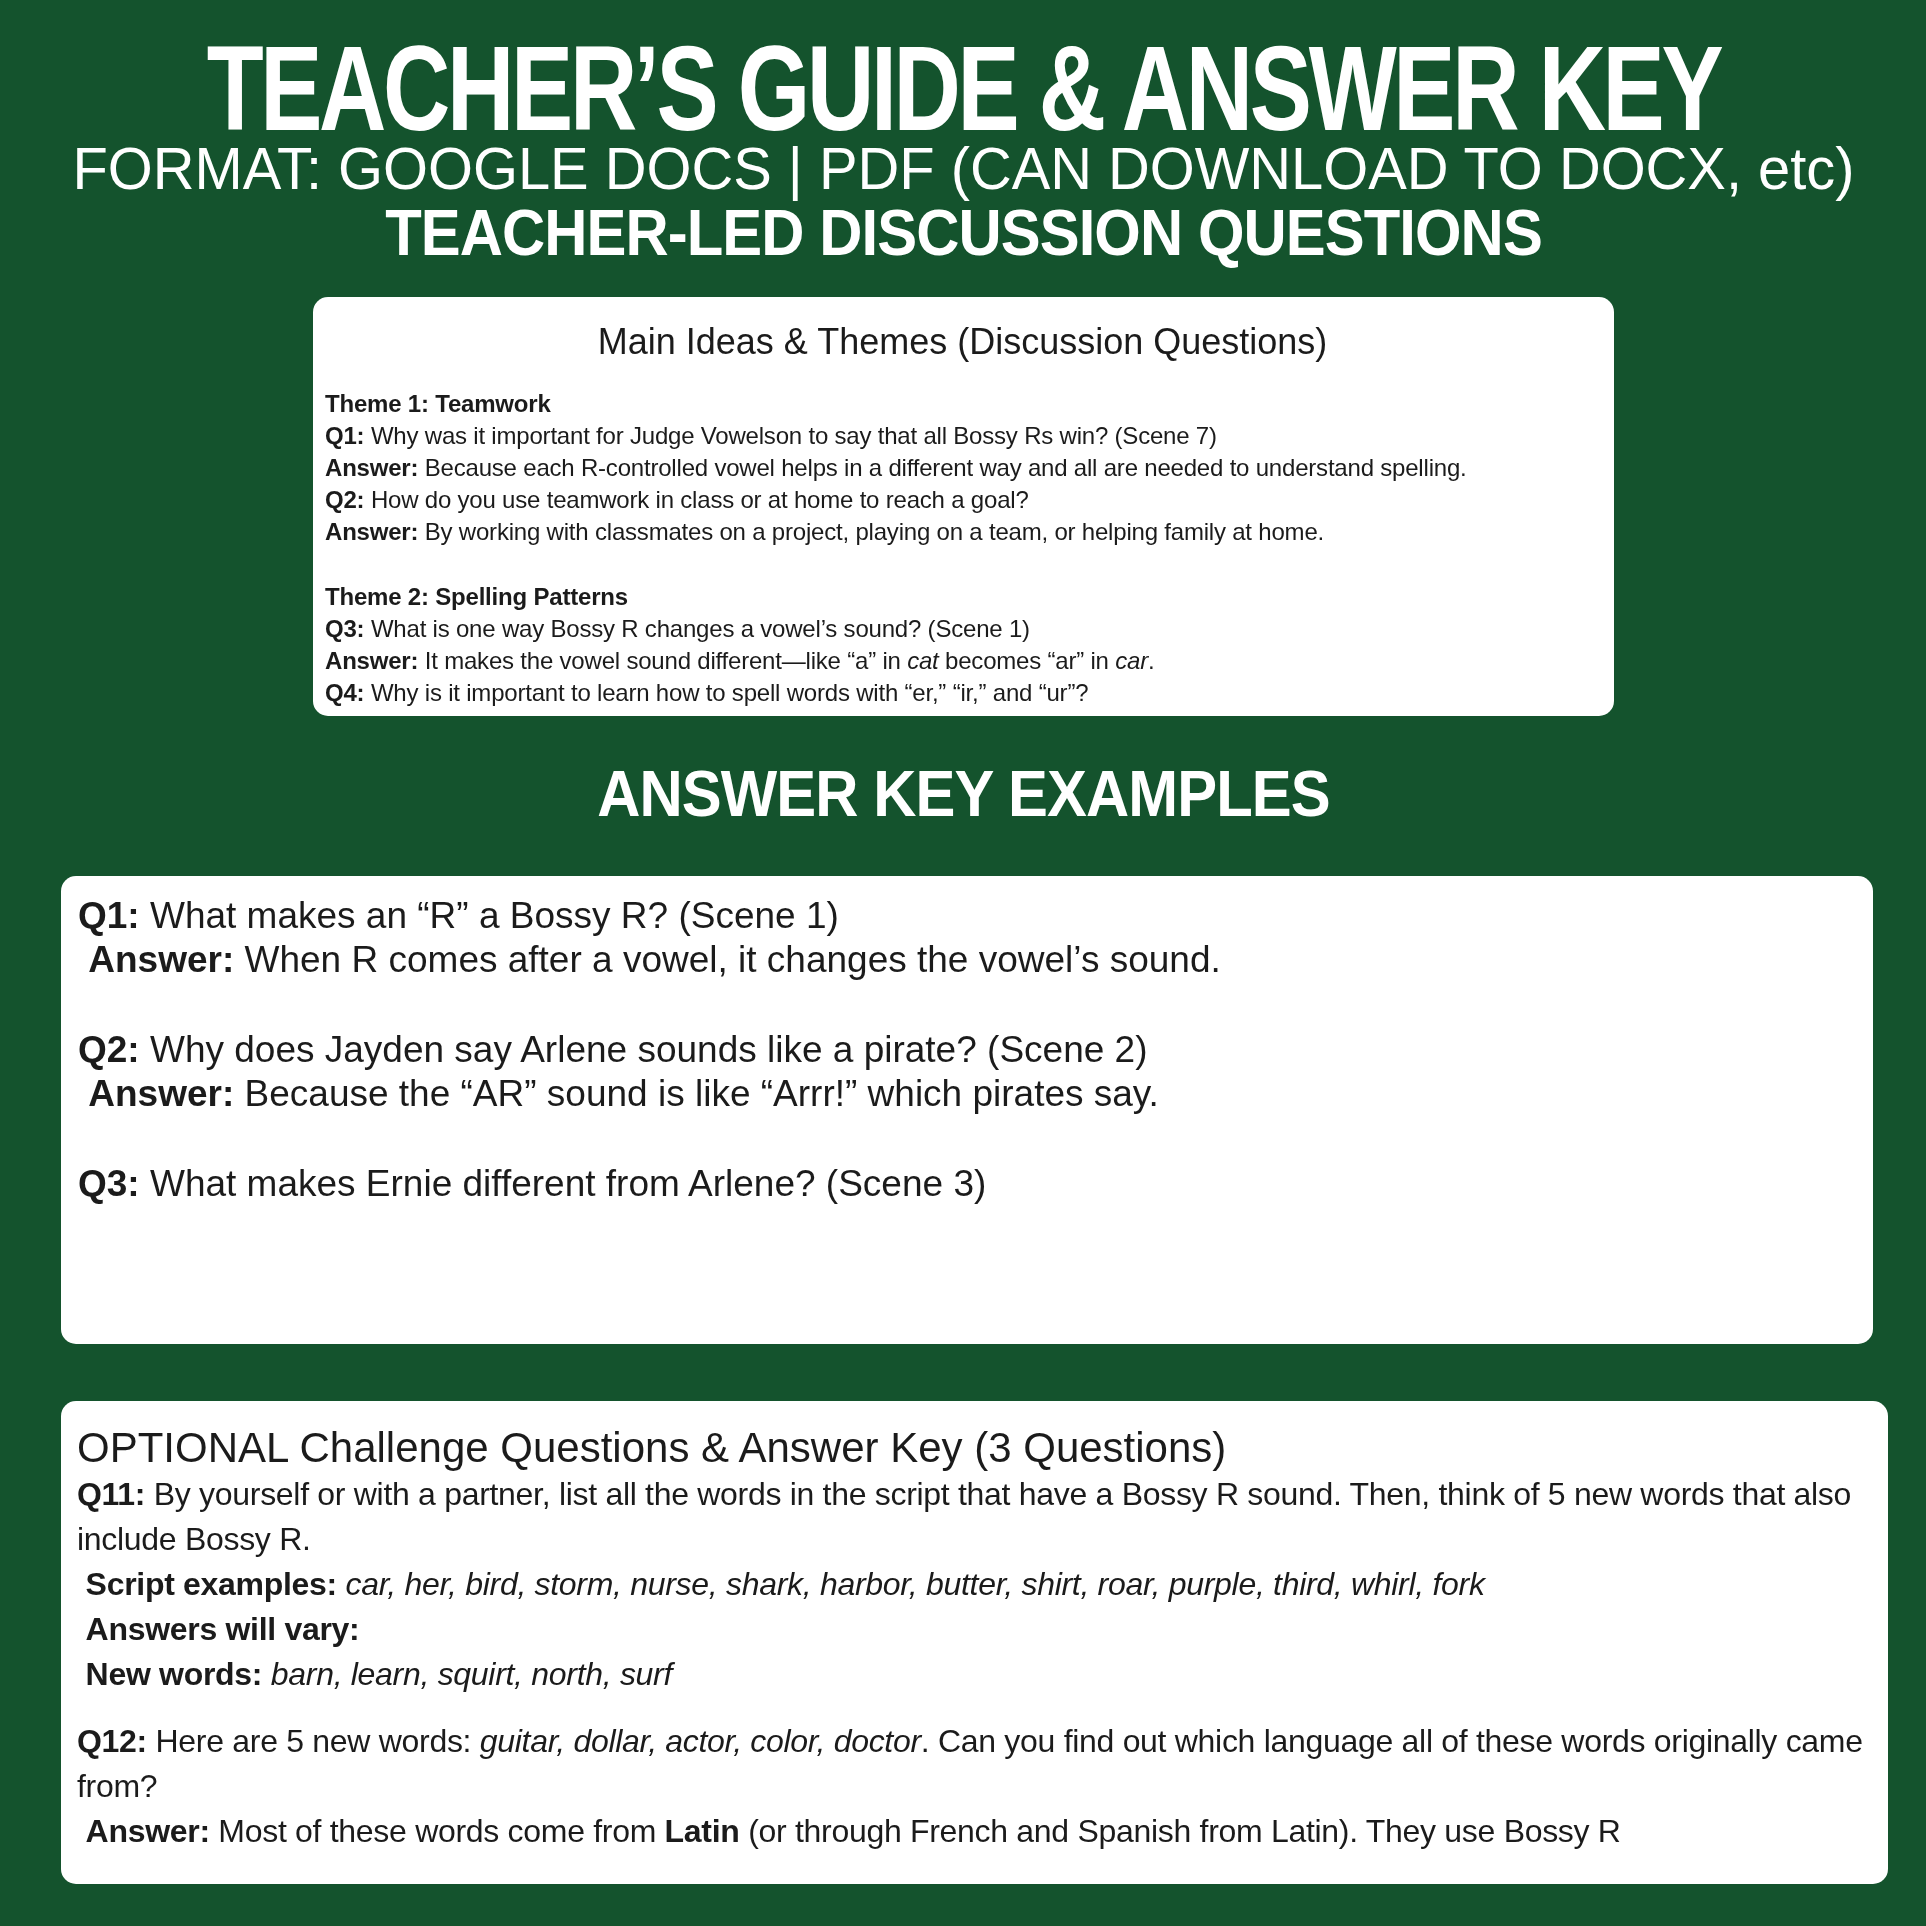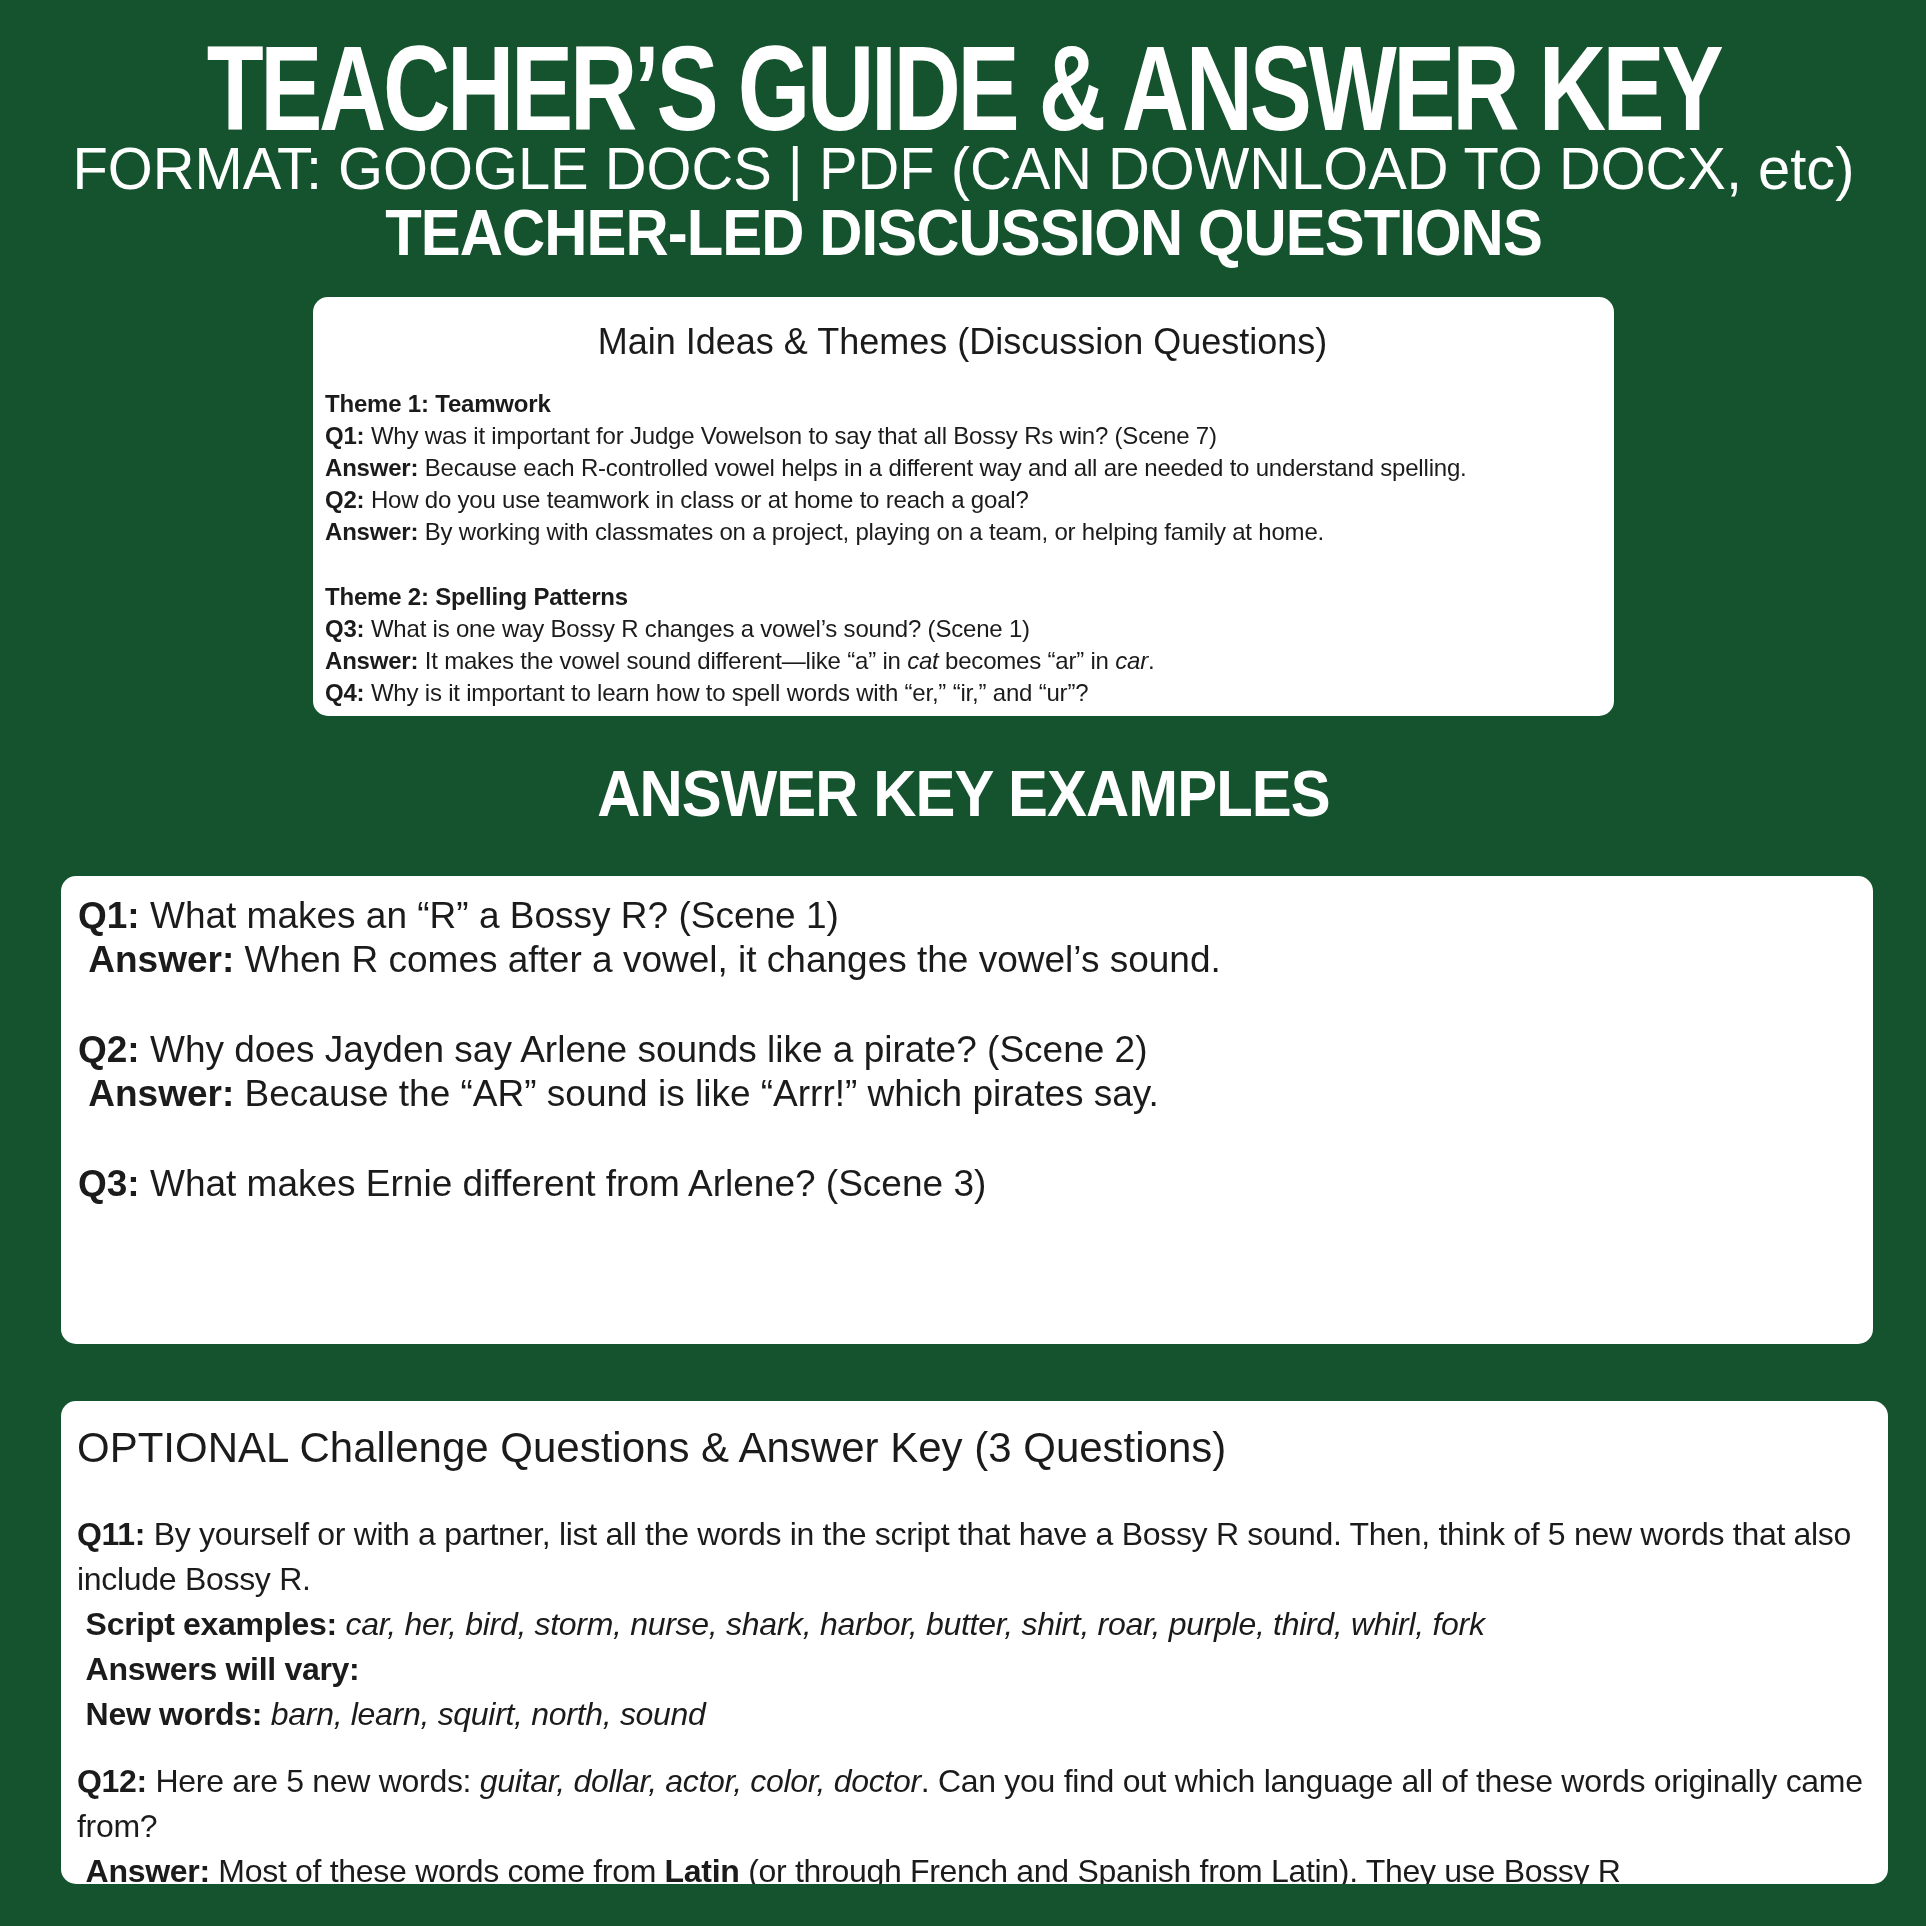--- a/index.html
+++ b/index.html
@@ -49,21 +49,21 @@
   
   #short-answer-box { left: 61px; top: 876px; width: 1812px; height: 468px; padding: 18px 20px 0 17px; }
   #short-answer-box h2 { font-size: 44px; line-height: 50px; }
   .b2-body { }
   .b2-body .line { font-size: 37px; line-height: 44px; }
   .pair + .pair { margin-top: 46px; }
 
   
   #challenge-box { left: 61px; top: 1401px; width: 1827px; height: 483px; padding: 23px 20px 0 16px; }
   #challenge-box h2 { font-size: 42px; line-height: 48px; }
-  .b3-body { margin-top: 40px; }
+  .b3-body { }
   .b3-body .line { font-size: 32px; line-height: 45px; letter-spacing: -0.3px; }
   .b3-gap { margin-top: 22px; }
 </style>
 </head>
 <body>
 
 <div class="canvas">
 
   <div class="h" id="main-title">TEACHER’S GUIDE &amp; ANSWER KEY</div>
   <div class="h" id="format-sub">FORMAT: GOOGLE DOCS | PDF (CAN DOWNLOAD TO DOCX, etc)</div>
@@ -106,21 +106,21 @@
     </div>
   </section>
 
   <section class="box" id="challenge-box">
     <h2>OPTIONAL Challenge Questions &amp; Answer Key (3 Questions)</h2>
     <div class="b3-body">
       <div class="group">
           <p class="line"><b>Q11:</b><span> By yourself or with a partner, list all the words in the script that have a Bossy R sound. Then, think of 5 new words that also include Bossy R.</span></p>
           <p class="line"><b> Script examples:</b><span> </span><i>car, her, bird, storm, nurse, shark, harbor, butter, shirt, roar, purple, third, whirl, fork</i></p>
           <p class="line"><b> Answers will vary:</b></p>
-          <p class="line"><b> New words:</b><span> </span><i>barn, learn, squirt, north, sound</i></p>
+          <p class="line"><b> New words:</b><span> </span><i>barn, learn, squirt, north, surf</i></p>
         </div>
       <div class="group b3-gap">
           <p class="line"><b>Q12:</b><span> Here are 5 new words: </span><i>guitar, dollar, actor, color, doctor</i><span>. Can you find out which language all of these words originally came from?</span></p>
           <p class="line"><b> Answer:</b><span> Most of these words come from </span><b>Latin</b><span> (or through French and Spanish from Latin). They use Bossy R</span></p>
         </div>
     </div>
   </section>
 
 </div>
 

